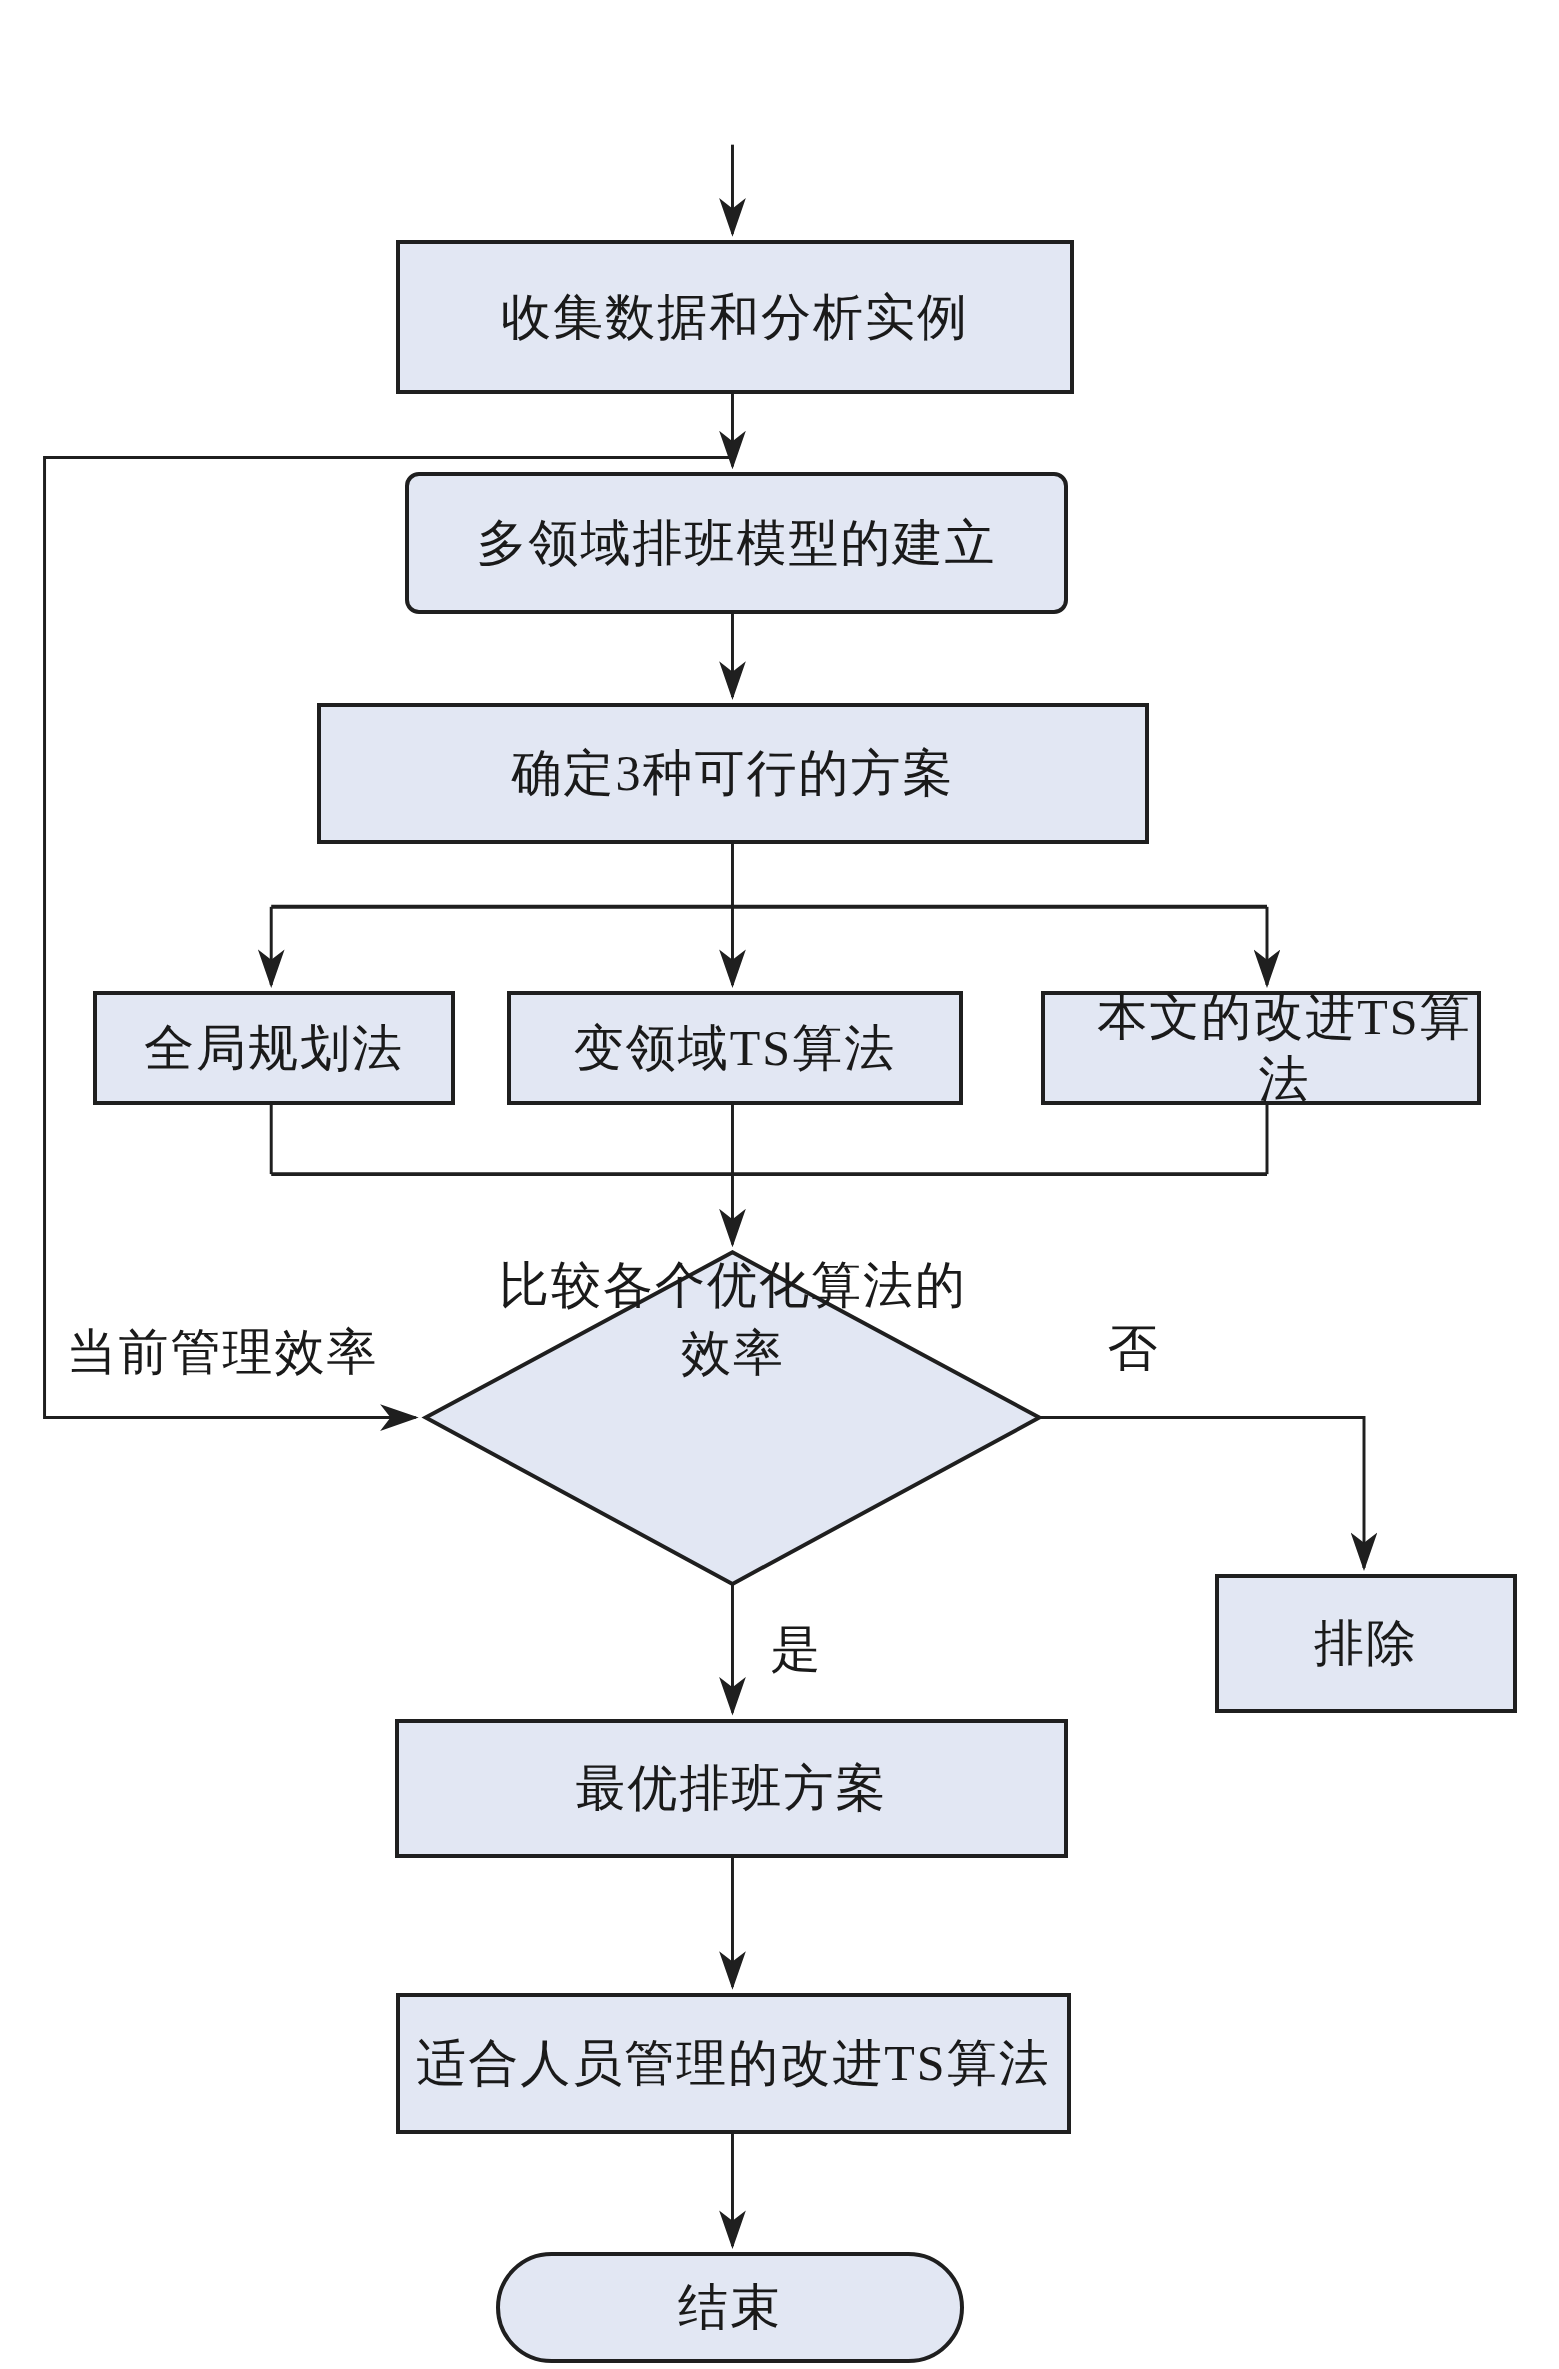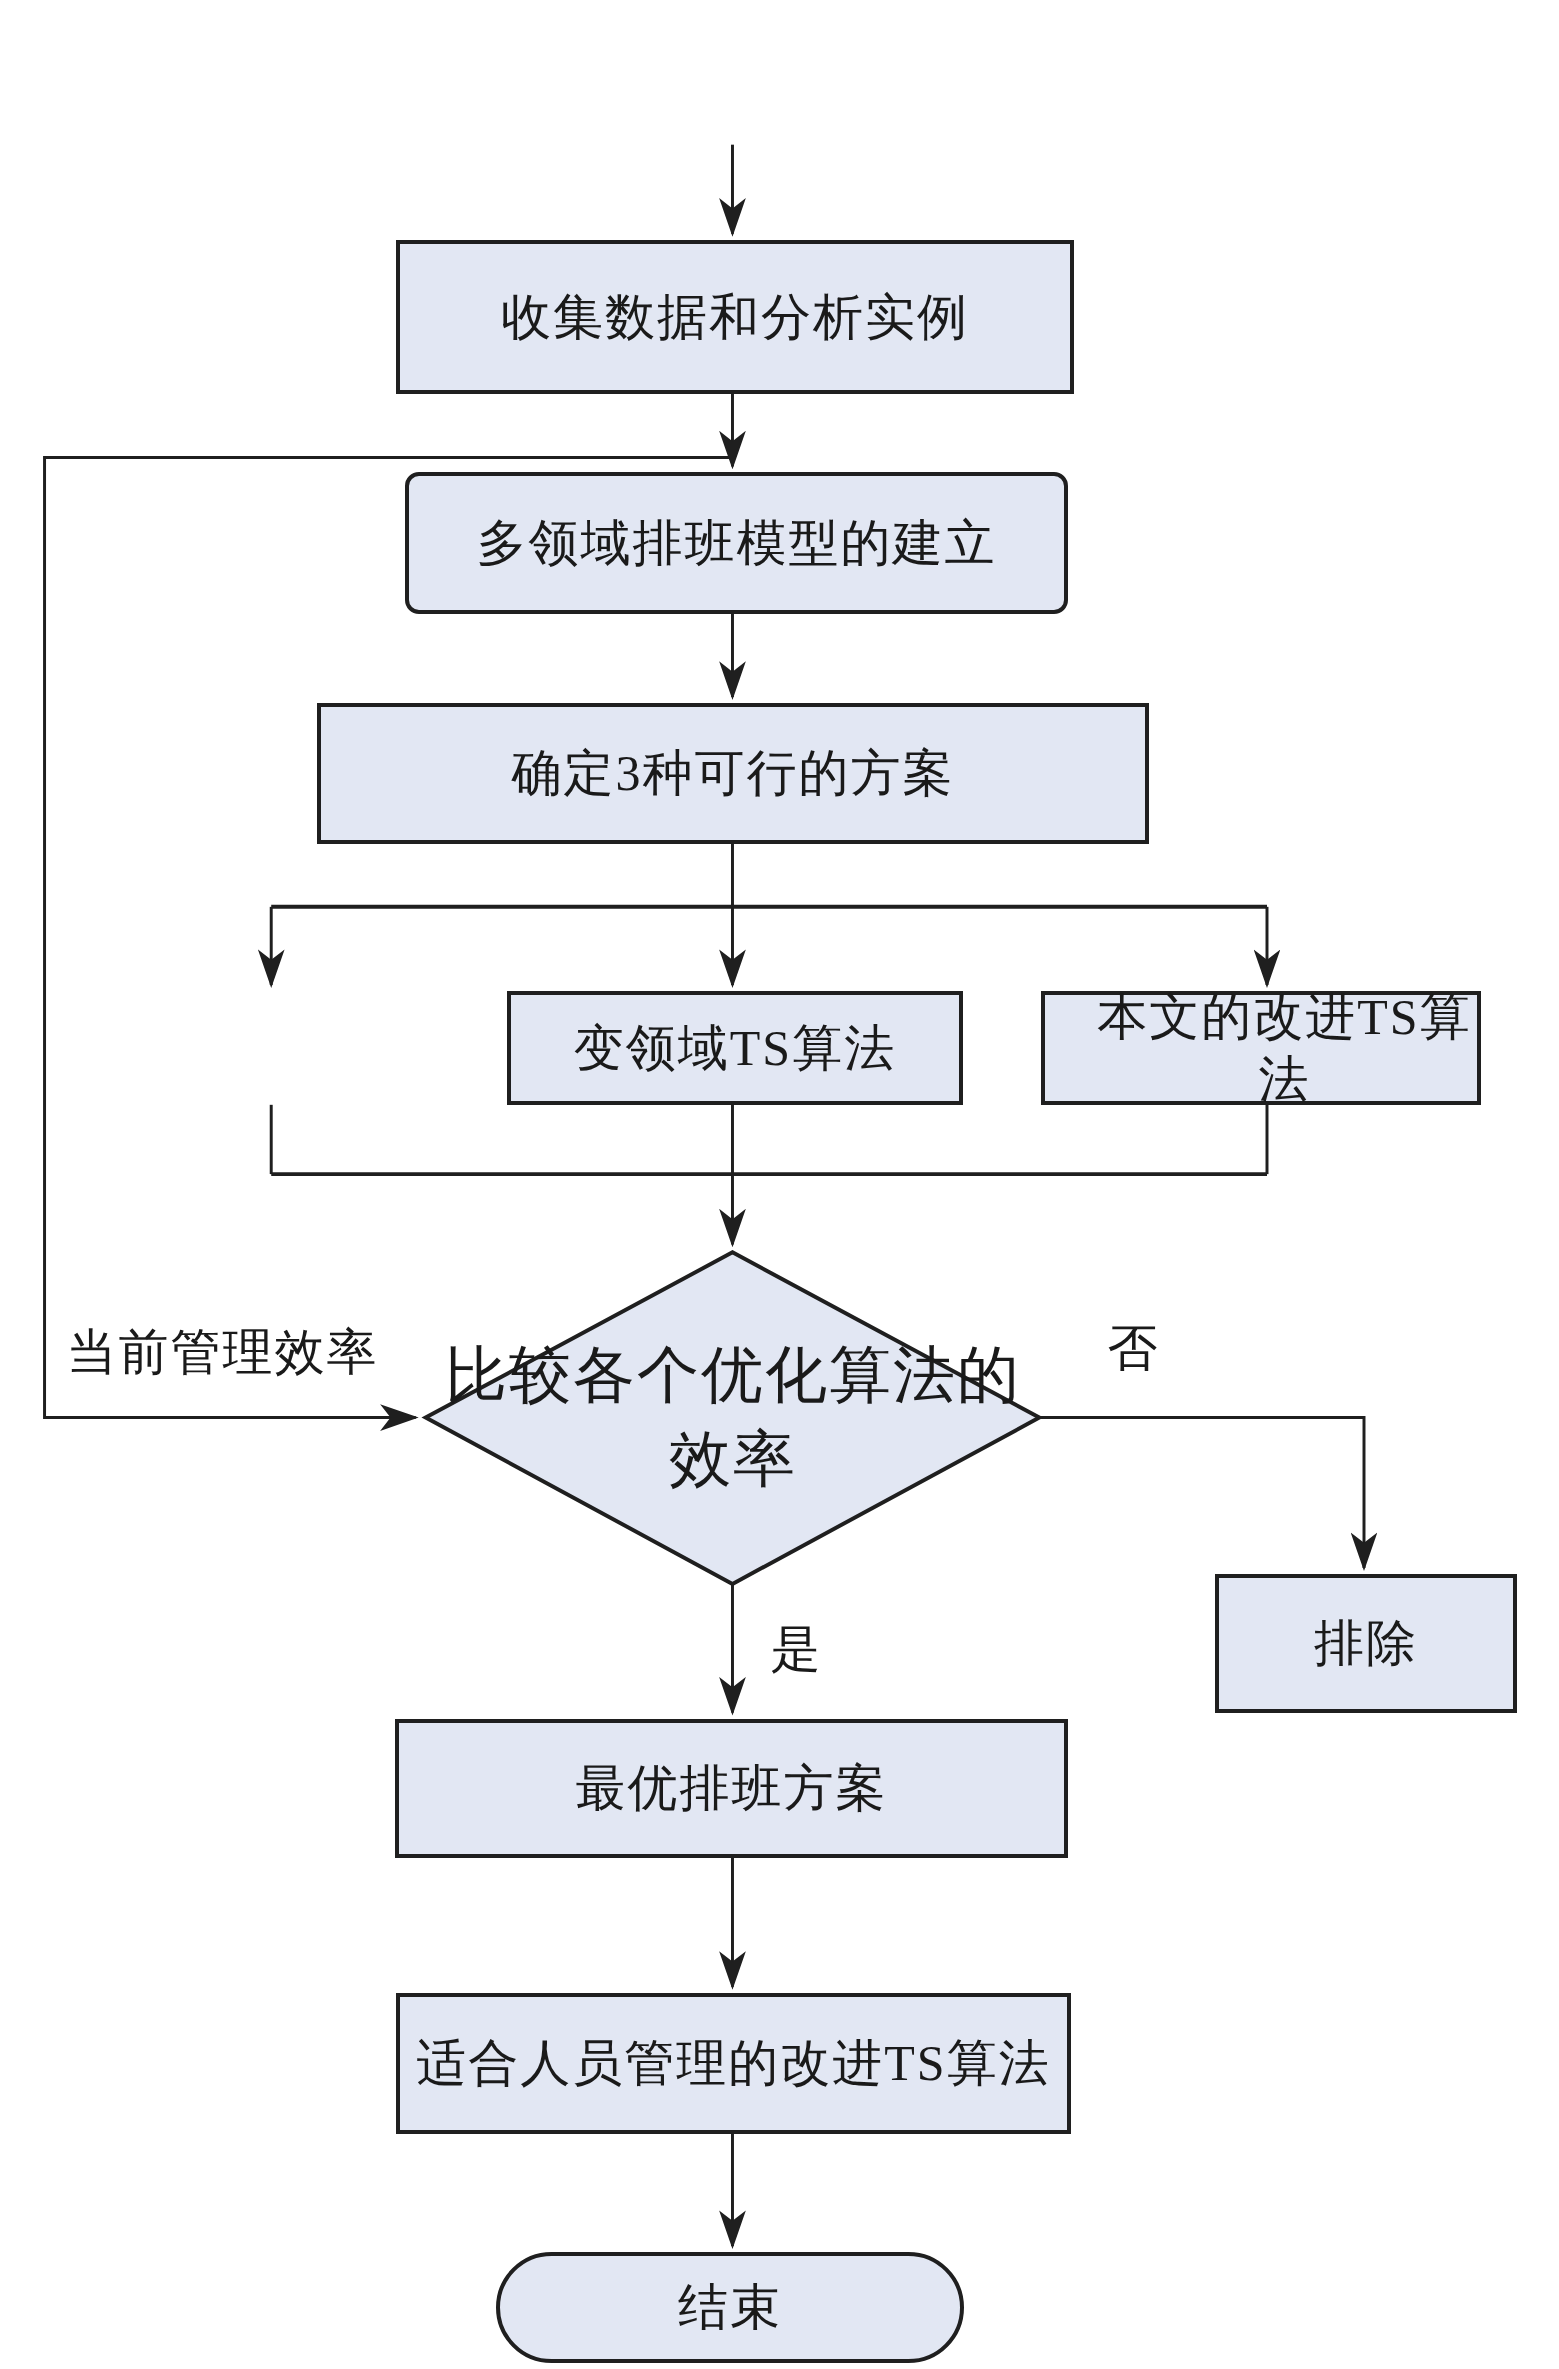--- a/index.html
+++ b/index.html
@@ -52,24 +52,24 @@
     line-height:1.25;
   }
   .terminator{
     border-radius:59px;
   }
   .decision-label{
     position:absolute;
     display:flex;
     flex-direction:column;
     align-items:center;
-    justify-content:center;
+    justify-content:flex-start;
     text-align:center;
     color:var(--text);
-    font-size:62px;
+    font-size:50px;
     letter-spacing:2px;
     line-height:1.35;
     background:transparent;
   }
   .edge-label{
     position:absolute;
     text-align:center;
     color:var(--text);
     font-size:50px;
     letter-spacing:2px;
@@ -119,20 +119,21 @@
     <polygon class="diamond-shape" points="740,1265 1050,1432 740,1600 430,1432"></polygon>
   </svg>
 
 
   <div class="node" style="left:396px;top:240px;width:678px;height:154px;">收集数据和分析实例</div>
 
   <div class="node" style="left:405px;top:472px;width:663px;height:142px;border-radius:14px;">多领域排班模型的建立</div>
 
   <div class="node" style="left:317px;top:703px;width:832px;height:141px;">确定3种可行的方案</div>
 
+  <div class="node" style="left:93px;top:991px;width:362px;height:114px;">全局规划法</div>
 
   <div class="node" style="left:507px;top:991px;width:456px;height:114px;">变领域TS算法</div>
 
   <div class="node" style="left:1041px;top:991px;width:440px;height:114px;padding-left:47px;">本文的改进TS算法</div>
 
   <div class="decision-label" style="left:426px;top:1252px;width:614px;height:332px;">
     <div>比较各个优化算法的</div>
     <div>效率</div>
   </div>
 

